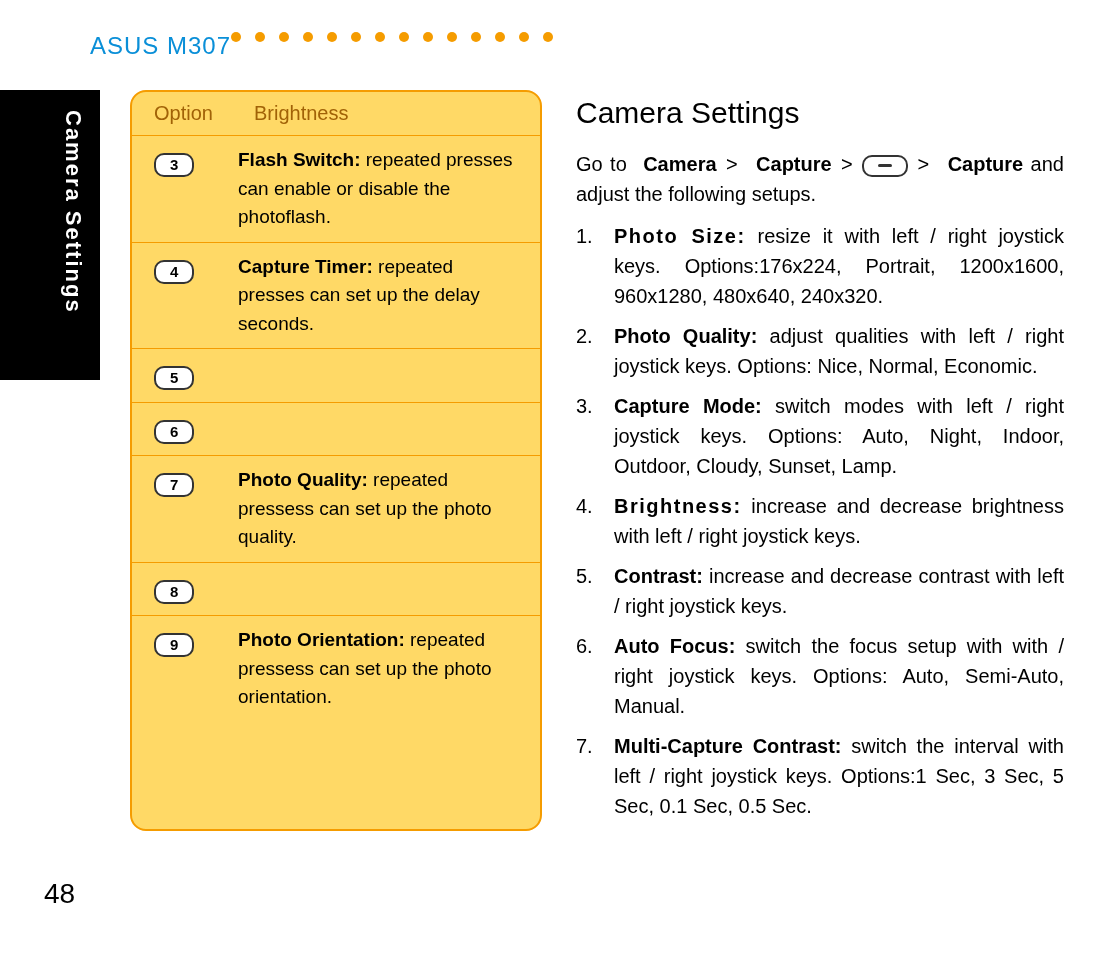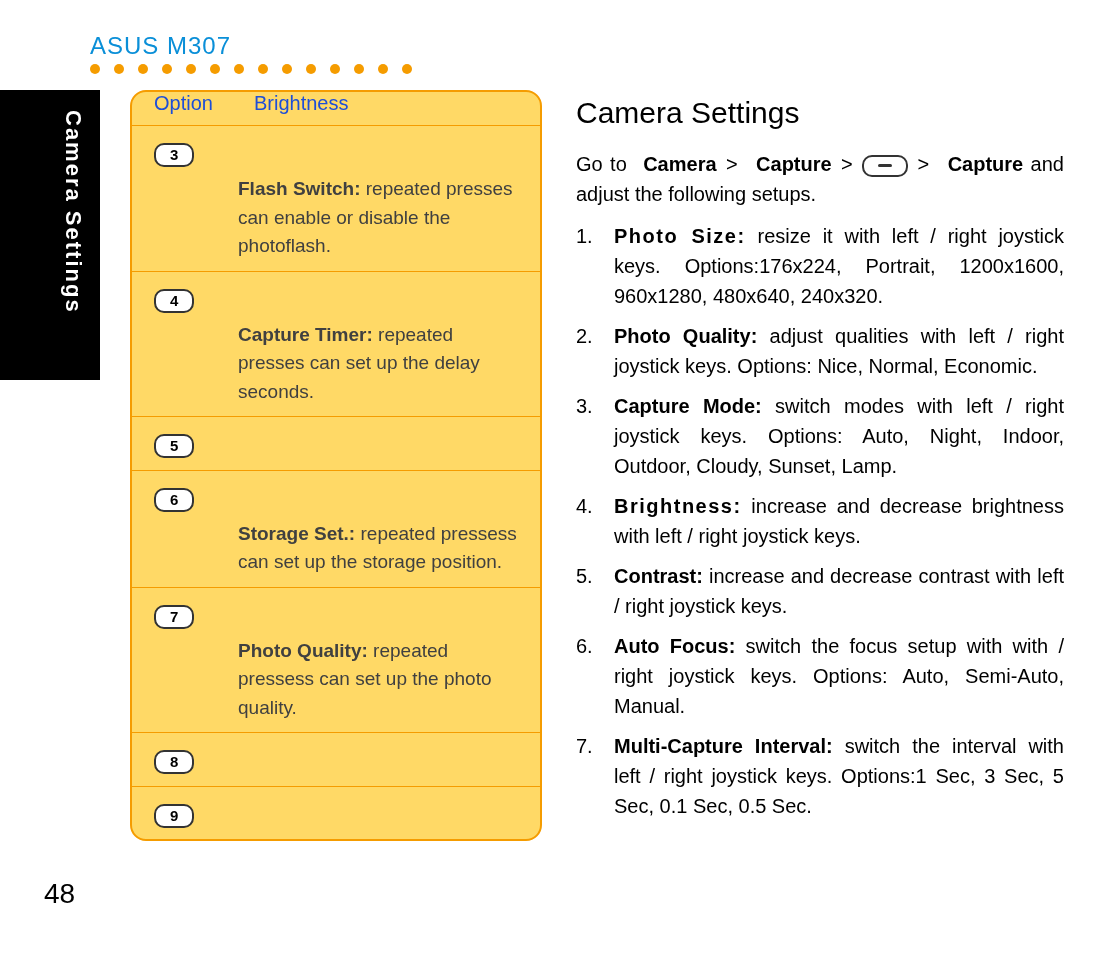--- a/index.html
+++ b/index.html
@@ -10,21 +10,20 @@
     font-family: Arial, Helvetica, sans-serif;
     background: #fff;
     position: relative;
     color: #000;
   }
   .header {
     position: absolute;
     top: 32px;
     left: 90px;
     display: flex;
-    flex-direction: column;
   }
   .header-title {
     color: #0a8fd8;
     font-size: 24px;
     font-weight: 400;
     letter-spacing: 1px;
     margin-bottom: 4px;
   }
   .dotrow {
     display: flex;
@@ -73,42 +72,41 @@
   }
   .option-table {
     width: 412px;
     background: #ffd966;
     border: 2px solid #f59c00;
     border-radius: 16px;
     overflow: hidden;
   }
   .tbl-head {
     display: flex;
-    padding: 0 16px 10px 22px;
-    color: #1d4ed8;
+    padding: 10px 16px 10px 22px;
+    color: #a16207;
     font-size: 20px;
     font-weight: 400;
   }
   .tbl-head .col1 { width: 100px; }
   .tbl-row {
     display: flex;
     border-top: 1px solid #f59c00;
     padding: 10px 16px 10px 22px;
     font-size: 19px;
     line-height: 1.5;
   }
   .tbl-row .key-col {
     width: 84px;
     flex-shrink: 0;
     padding-top: 4px;
   }
   .tbl-row .desc-col {
     flex: 1;
-    color: #404040;
-    margin-top: 39px;
+    color: #000000;
   }
   .desc-title { font-weight: bold; }
   .key-btn {
     display: inline-flex;
     align-items: center;
     justify-content: center;
     background: #fff;
     border: 2px solid #333;
     border-radius: 10px;
     padding: 1px 14px;
@@ -209,31 +207,31 @@
         </div>
         <div class="tbl-row">
           <div class="key-col"><span class="key-btn">4</span></div>
           <div class="desc-col"><span class="desc-title">Capture Timer: </span><span> repeated presses can set up the delay seconds.</span></div>
         </div>
         <div class="tbl-row">
           <div class="key-col"><span class="key-btn">5</span></div>
         </div>
         <div class="tbl-row">
           <div class="key-col"><span class="key-btn">6</span></div>
-          <div class="desc-col"><span class="desc-title">Storage Set.:</span><span> repeated pressess can set up the storage position.</span></div>
         </div>
         <div class="tbl-row">
           <div class="key-col"><span class="key-btn">7</span></div>
           <div class="desc-col"><span class="desc-title">Photo Quality:</span><span> repeated pressess can set up the photo quality.</span></div>
         </div>
         <div class="tbl-row">
           <div class="key-col"><span class="key-btn">8</span></div>
         </div>
         <div class="tbl-row">
           <div class="key-col"><span class="key-btn">9</span></div>
+          <div class="desc-col"><span class="desc-title">Photo Orientation:</span><span> repeated pressess can set up the photo orientation.</span></div>
         </div>
       </div>
   </div>
 
   <div class="right-col">
     <div class="section-title">Camera Settings</div>
     <div class="intro">
       <span>Go to </span><span class="b">Camera</span>
       <span class="gt">&gt;</span>
       <span class="b">Capture</span>
@@ -264,18 +262,18 @@
         <li>
           <div class="num">5.</div>
           <div class="body"><span class="li-title">Contrast:</span><span> increase and decrease contrast with left / right joystick keys.</span></div>
         </li>
         <li>
           <div class="num">6.</div>
           <div class="body"><span class="li-title">Auto Focus:</span><span> switch the focus setup with with / right joystick keys. Options: Auto, Semi-Auto, Manual.</span></div>
         </li>
         <li>
           <div class="num">7.</div>
-          <div class="body"><span class="li-title">Multi-Capture Interval:</span><span> switch the interval with left / right joystick keys. Options:1 Sec, 3 Sec, 5 Sec, 0.1 Sec, 0.5 Sec.</span></div>
+          <div class="body"><span class="li-title">Multi-Capture Contrast:</span><span> switch the interval with left / right joystick keys. Options:1 Sec, 3 Sec, 5 Sec, 0.1 Sec, 0.5 Sec.</span></div>
         </li>
       </ol>
   </div>
 
 </div>
 
 </body></html>

